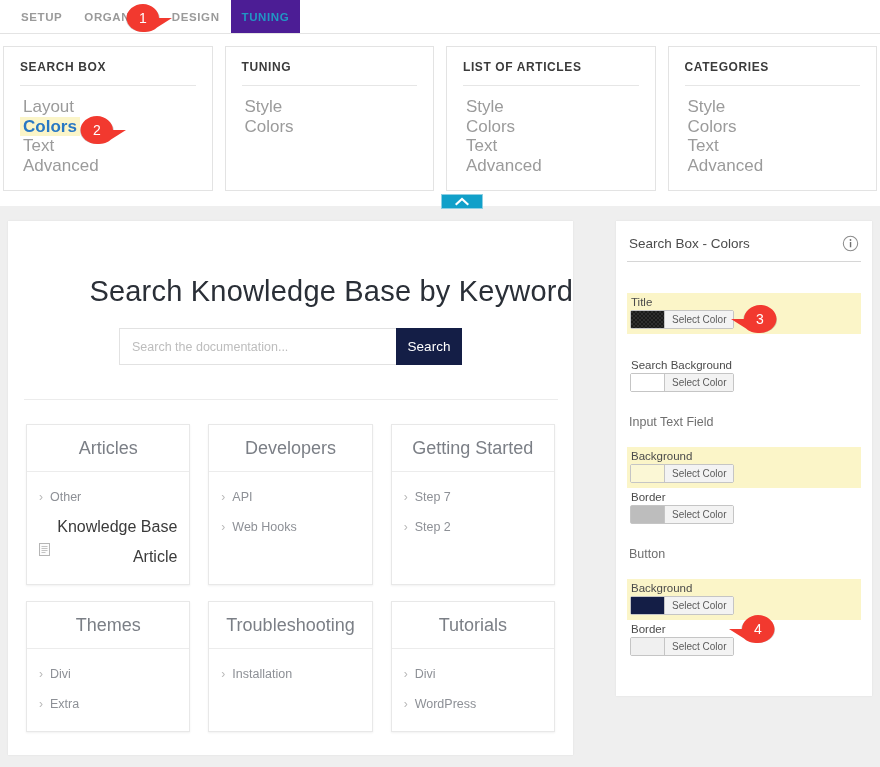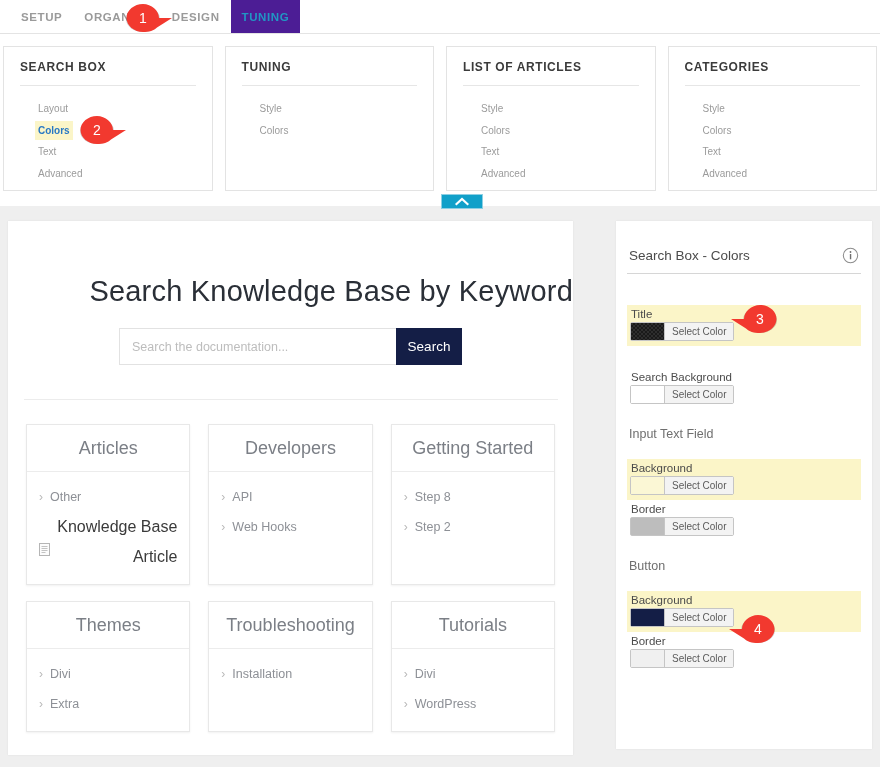--- a/index.html
+++ b/index.html
@@ -44,22 +44,22 @@
     background: #ffffff;
     border: 1px solid #e3e3e3;
     padding: 13px 16px 10px 16px;
   }
   .sec-title {
     font-size: 12px; font-weight: 700; letter-spacing: .6px;
     color: #3b3b3b; padding-bottom: 11px;
   }
   .sec-rule { height: 1px; background: #e6e6e6; margin-bottom: 11px; }
   .sec-item {
-    font-size: 10px; color: #9b9b9b; line-height: 19.5px;
-    padding: 0 3px; display: inline-block; cursor: pointer; margin-left: 15px;
+    font-size: 17px; color: #9b9b9b; line-height: 19.5px;
+    padding: 0 3px; display: inline-block; cursor: pointer;
   }
   .sec-item.active {
     color: #2878c4; font-weight: 700; background: #fbf5c8;
   }
   .sec-item-row { line-height: 19.5px; }
 
   
   .white-band {
     position: absolute; left: 0; top: 34px; width: 880px; height: 172px;
     background: #ffffff;
@@ -145,24 +145,24 @@
     line-height: 30px;
     cursor: pointer;
   }
   .kb-row.doc { color: #3a3a3a; font-size: 16px; text-align: right; }
   .chev { color: #b9b9b9; font-size: 12px; }
   .docicon { display: inline-block; width: 11px; height: 13px; }
 
   
   .opts {
     position: absolute; left: 616px; top: 221px;
-    width: 256px; height: 528px;
+    width: 256px; height: 475px;
     background: #ffffff;
     box-shadow: 0 0 2px rgba(0,0,0,.07);
-    padding: 12px 11px;
+    padding: 0 11px;
   }
   .opts-head {
     display: flex; align-items: center; justify-content: space-between;
     padding: 14px 2px 9px 2px;
     border-bottom: 1px solid #d6d6d6;
   }
   .opts-title { font-size: 13.5px; color: #4b4b4b; }
   .info-icon { width: 17px; height: 17px; display:block; cursor: pointer; }
   .grp-label {
     font-size: 12.5px; color: #6f6f6f;
@@ -305,21 +305,21 @@
             <span class="chev">›</span>
             <span>Web Hooks</span>
           </div>
         </div>
       </div>
       <div class="kb-card">
         <div class="kb-card-head">Getting Started</div>
         <div class="kb-card-body">
           <div class="kb-row">
             <span class="chev">›</span>
-            <span>Step 8</span>
+            <span>Step 7</span>
           </div>
           <div class="kb-row">
             <span class="chev">›</span>
             <span>Step 2</span>
           </div>
         </div>
       </div>
       <div class="kb-card">
         <div class="kb-card-head">Themes</div>
         <div class="kb-card-body">

